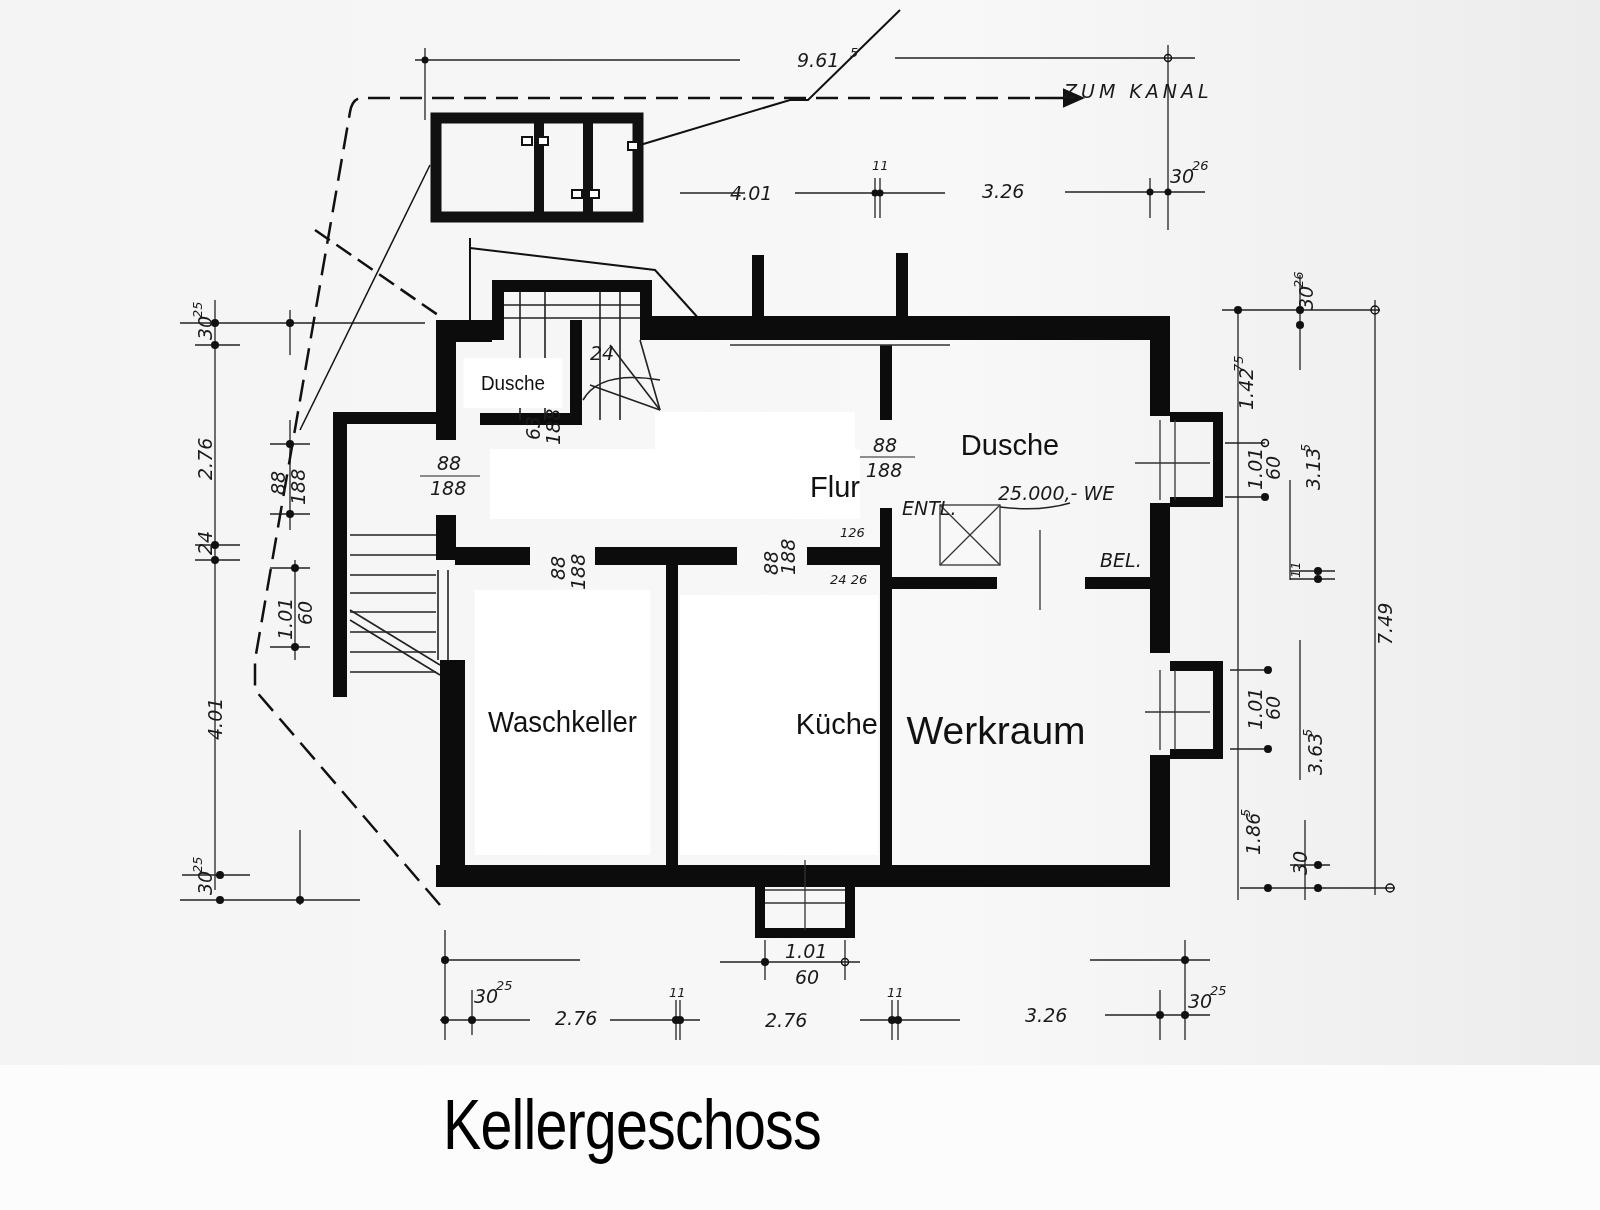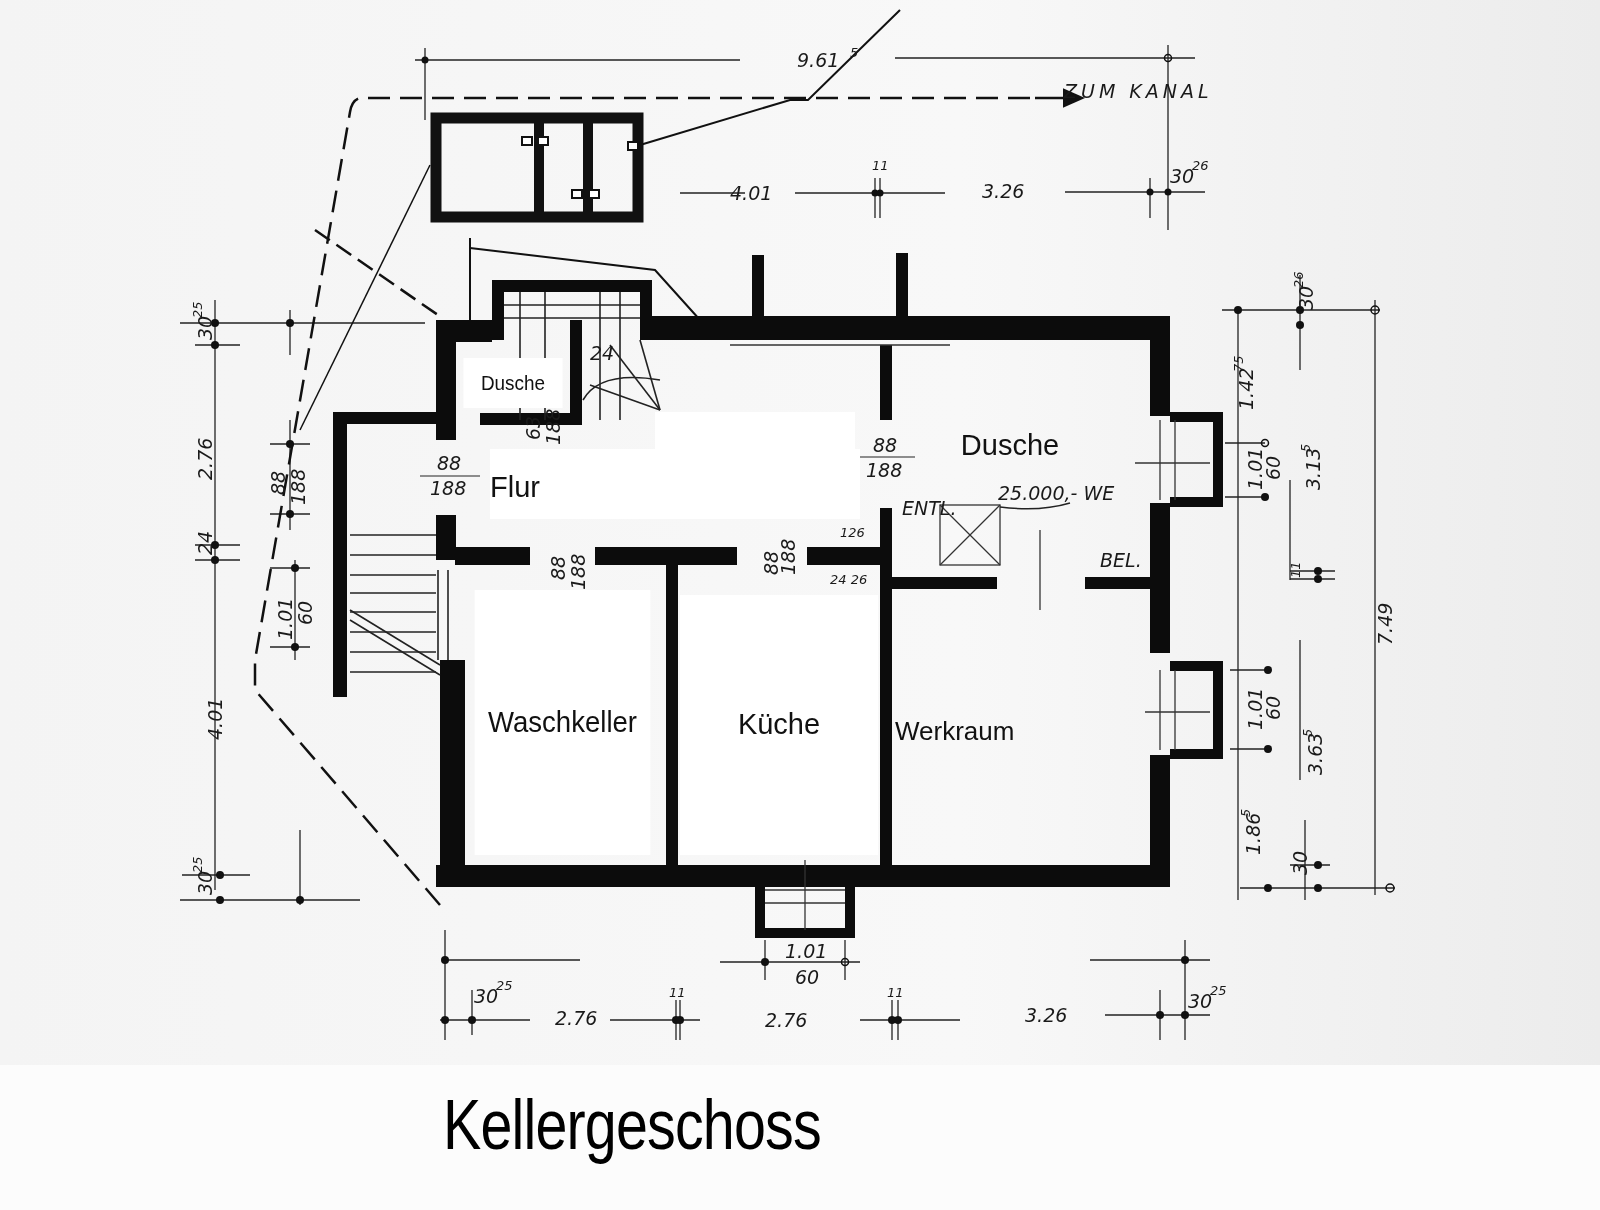--- a/index.html
+++ b/index.html
@@ -371,22 +371,22 @@
     <path d="M 1000 507 Q 1040 512 1070 503" stroke="#222" stroke-width="1.5" fill="none"></path>
     <text class="hand" font-size="15" x="902" y="515">ENTL.</text>
     <text class="hand" font-size="15" x="1100" y="567">BEL.</text>
     <text class="hand" font-size="15" x="590" y="360">24</text>
     <text class="hand-sm" x="840" y="537">126</text>
     <text class="hand-sm" x="830" y="584">24 26</text>
   </g>
 </svg>
 
 <div class="room-label" style="left:458px;top:358px;width:110px;height:50px;font-size:21px;line-height:50px;text-align:center;transform:scaleX(0.9);">Dusche</div>
-<div class="room-label" style="left:490px;top:449px;width:370px;height:70px;font-size:29px;line-height:76px;text-align:left;">Flur</div>
+<div class="room-label" style="left:490px;top:449px;width:370px;height:70px;font-size:29px;line-height:76px;text-align:right;">Flur</div>
 <div class="room-label" style="left:655px;top:412px;width:200px;height:40px;"></div>
 <div class="room-label" style="left:945px;top:420px;width:130px;height:50px;font-size:29px;line-height:50px;text-align:center;background:transparent;">Dusche</div>
 <div class="room-label" style="left:470px;top:590px;width:185px;height:265px;font-size:29px;line-height:265px;text-align:center;transform:scaleX(0.95);">Waschkeller</div>
-<div class="room-label" style="left:680px;top:595px;width:198px;height:260px;font-size:29px;line-height:258px;text-align:center;">Küche</div>
-<div class="room-label" style="left:895px;top:600px;width:250px;height:260px;font-size:26px;line-height:262px;text-align:left;background:transparent;">Werkraum</div>
+<div class="room-label" style="left:680px;top:595px;width:198px;height:260px;font-size:29px;line-height:258px;text-align:right;">Küche</div>
+<div class="room-label" style="left:871px;top:600px;width:250px;height:260px;font-size:39px;line-height:262px;text-align:center;background:transparent;">Werkraum</div>
 </div>
 
 <div id="caption-band"></div>
 <div id="caption">Kellergeschoss</div>
 
 </body></html>

